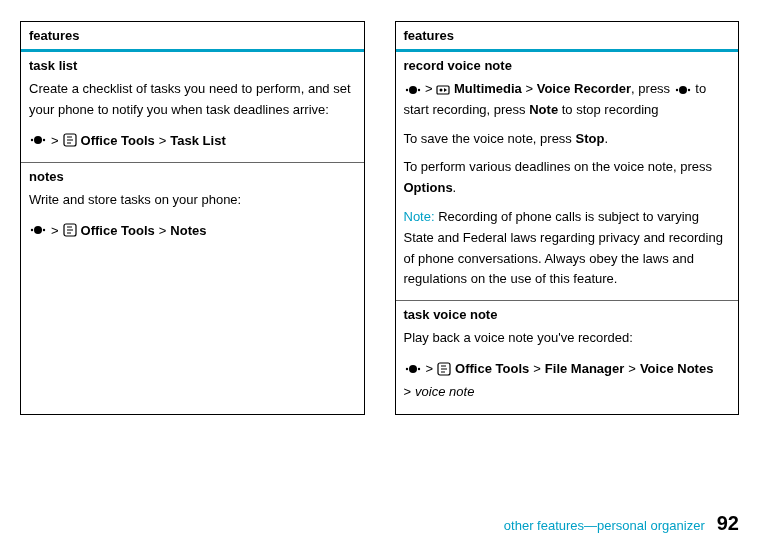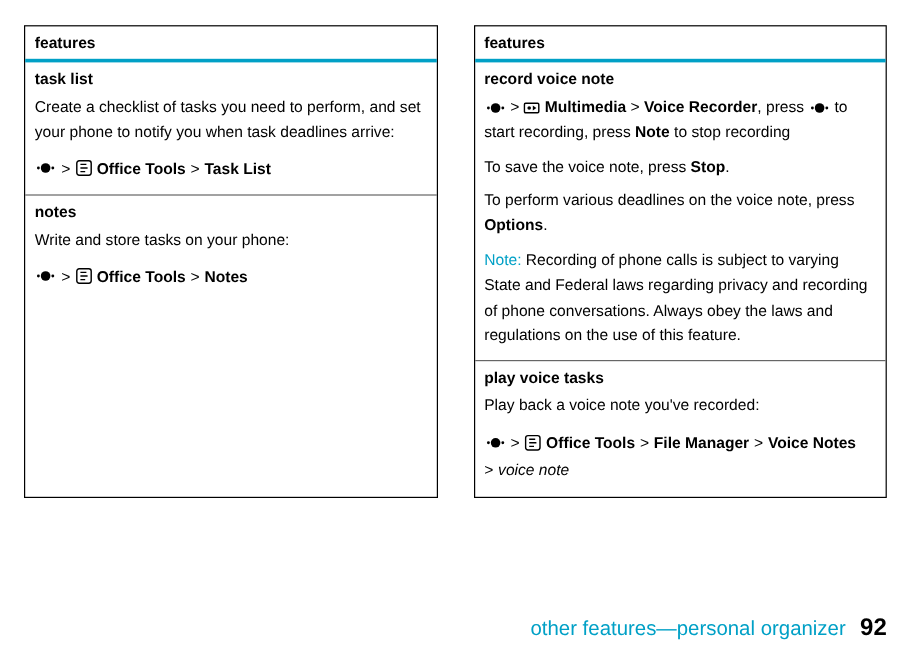--- a/index.html
+++ b/index.html
@@ -68,21 +68,21 @@
   .footer {
     position: absolute;
     bottom: 12px;
     right: 20px;
     display: flex;
     align-items: baseline;
     gap: 12px;
   }
   .footer-text {
     color: #00a0c6;
-    font-size: 17px;
+    font-size: 13px;
   }
   .footer-num {
     font-weight: bold;
     font-size: 20px;
   }
 </style>
 </head>
 <body>
 
 <div class="page">
@@ -171,21 +171,21 @@
       </div>
       <div class="desc">
         <span>To perform various deadlines on the voice note, press </span><span class="bold">Options</span><span>.</span>
       </div>
       <div class="desc" style="margin-bottom:0">
         <span class="note-label">Note: </span><span>Recording of phone calls is subject to varying State and Federal laws regarding privacy and recording of phone conversations. Always obey the laws and regulations on the use of this feature.</span>
       </div>
     </div>
 
     <div class="cell">
-      <div class="sub-title">play voice tasks</div>
+      <div class="sub-title">task voice note</div>
       <div class="desc">Play back a voice note you've recorded:</div>
       <div class="path">
         <span class="center-key">
           <svg width="18" height="12" viewBox="0 0 18 12">
               <circle cx="3" cy="6" r="1.2"></circle>
               <circle cx="9" cy="6" r="4" fill="#000"></circle>
               <circle cx="15" cy="6" r="1.2"></circle>
             </svg>
         </span>
         <span> &gt; </span>

